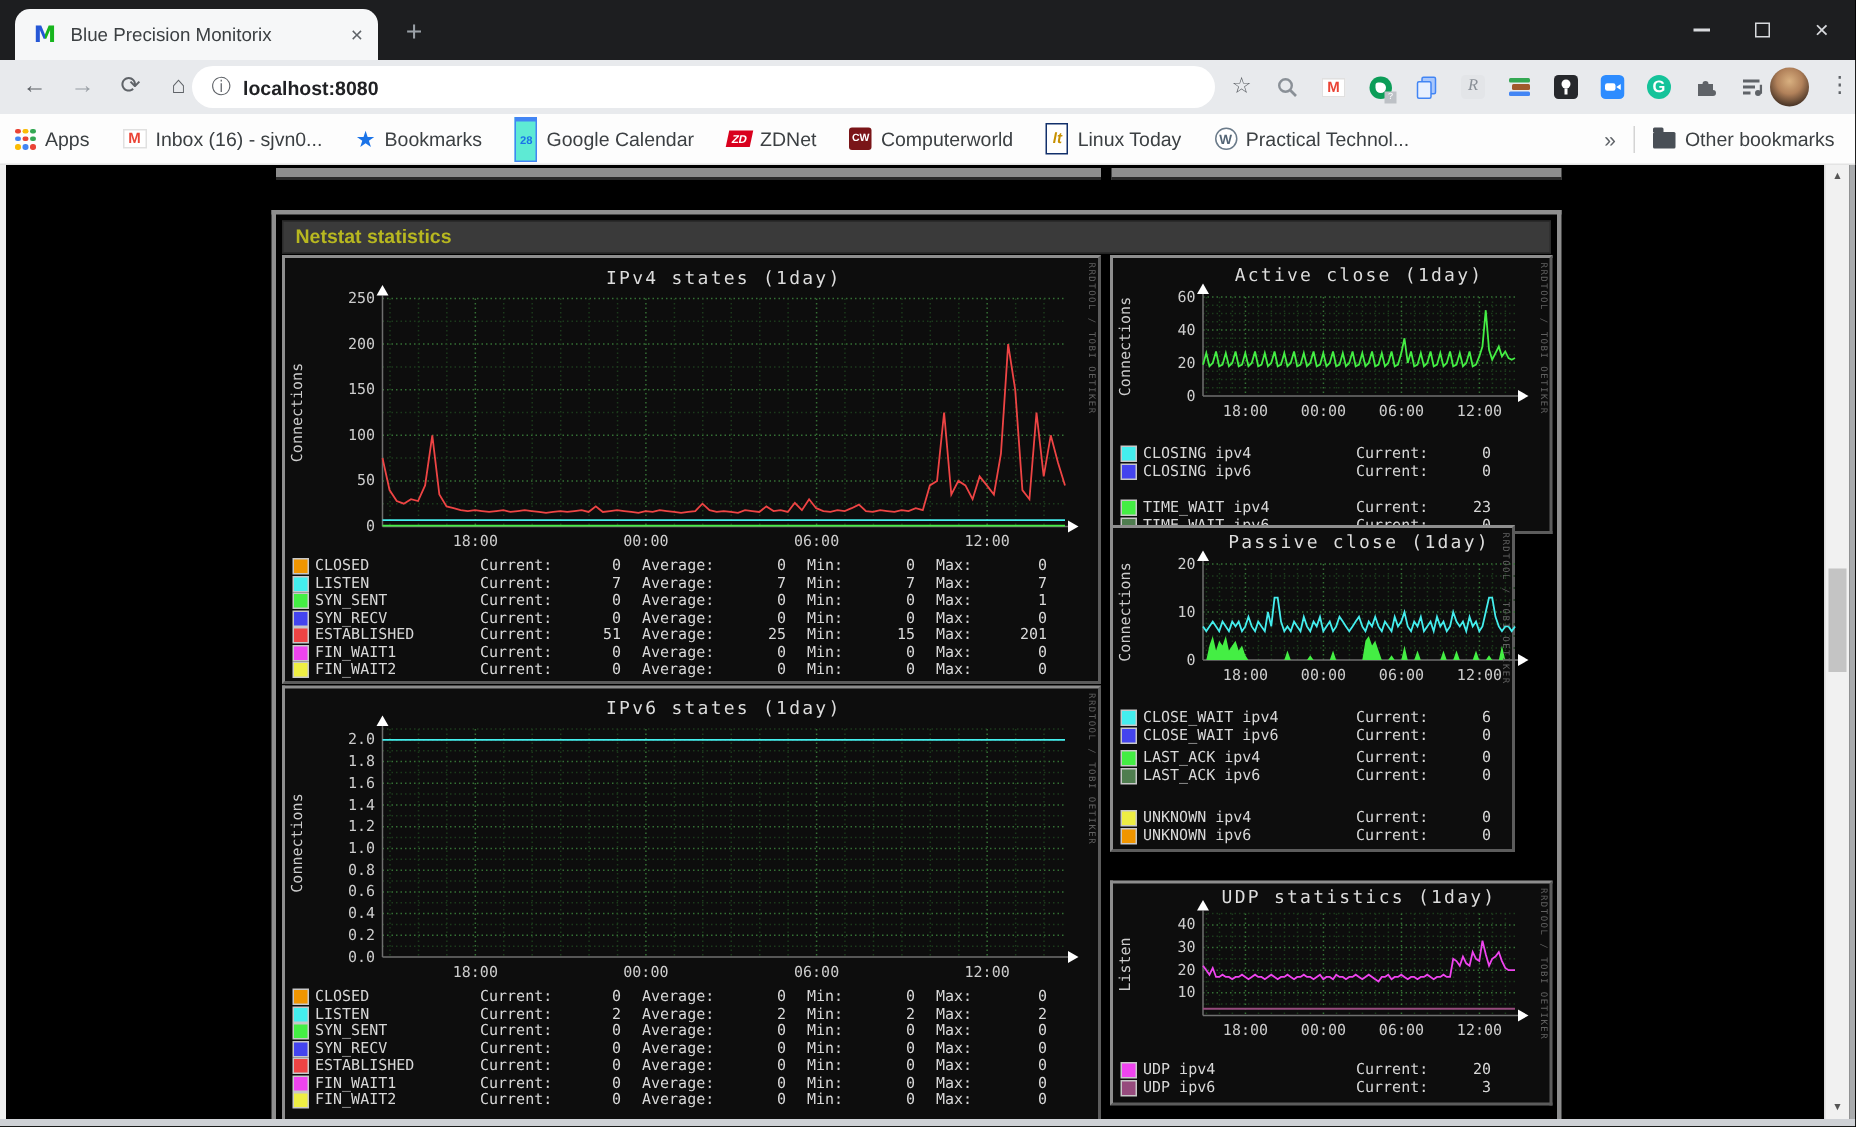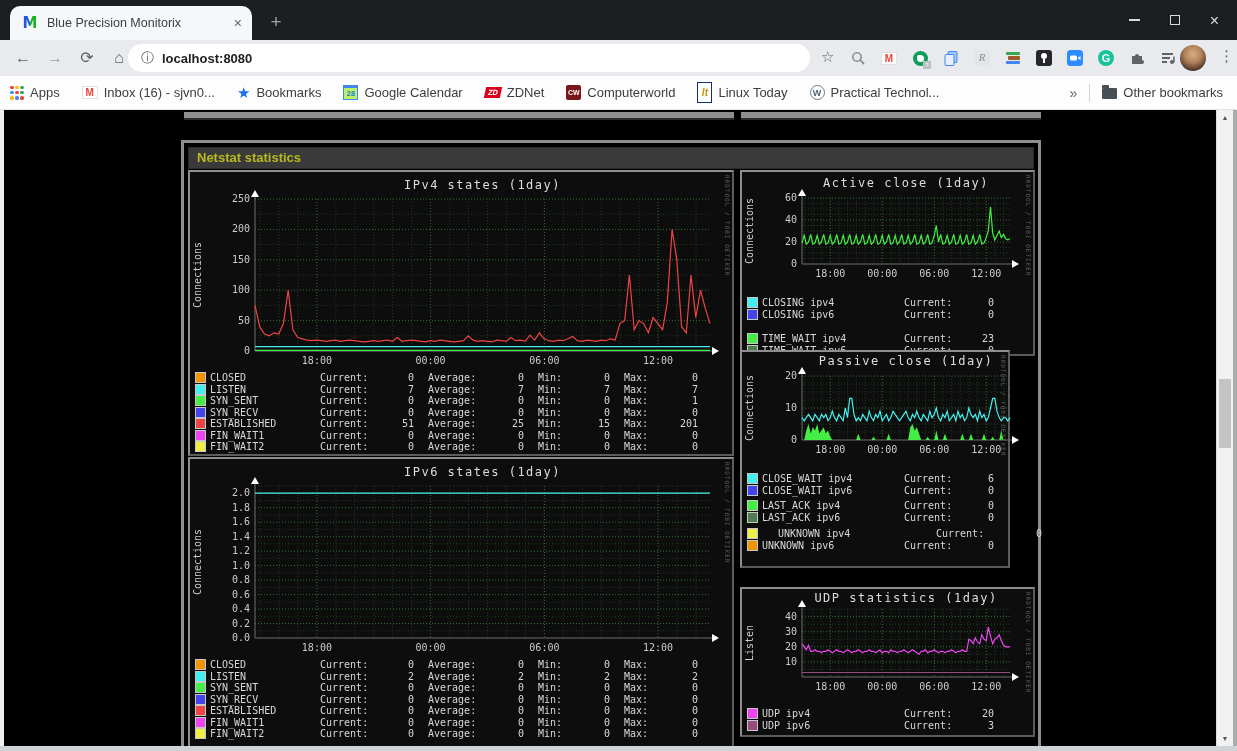--- a/index.html
+++ b/index.html
@@ -44,21 +44,21 @@
             background:radial-gradient(circle at 50% 35%, #d8b080 0%, #b1815a 40%, #503a2a 75%, #2c2018 100%); }
   .kebab { position:absolute; left:1219px; top:7px; font-size:15px; color:#5f6368; cursor:pointer; }
 
   
   .bmbar { position:absolute; top:76px; left:0; width:1237px; height:34px; background:#fdfdfd; display:flex; align-items:center; padding:0 14px 0 10px; gap:22px; border-bottom:1px solid #e4e4e4; }
   .bm { display:flex; align-items:center; gap:6px; cursor:pointer; white-space:nowrap; }
   .bm-label { font-size:13px; color:#3c4043; }
   .grid9 { width:14px; height:14px; display:grid; grid-template-columns:repeat(3,1fr); gap:1.5px; }
   .grid9 i { border-radius:50%; }
   .bm-star { color:#1a73e8; font-size:15px; }
-  .ic-cal { width:15px; height:15px; background:#bef264; border:1px solid #4285f4; border-top:3px solid #4285f4; color:#1a73e8; font-size:7.5px; font-weight:bold; display:flex; align-items:center; justify-content:center; }
+  .ic-cal { width:15px; height:30px; background:#5eead4; border:1px solid #4285f4; border-top:3px solid #4285f4; color:#1a73e8; font-size:7.5px; font-weight:bold; display:flex; align-items:center; justify-content:center; }
   .ic-zd { width:16px; height:11px; background:#d9001d; transform:skewX(-12deg); color:#fff; font-size:7.5px; font-weight:bold; display:flex; align-items:center; justify-content:center; }
   .ic-cw { width:15px; height:15px; background:#7a1518; color:#fff; font-size:7px; font-weight:bold; display:flex; align-items:center; justify-content:center; border-radius:2px; }
   .ic-lt { width:15px; height:21px; background:#fff; border:1px solid #12306b; color:#c79000; font-style:italic; font-weight:bold; font-size:10px; display:flex; align-items:center; justify-content:center; }
   .ic-wp { width:15px; height:15px; border-radius:50%; border:1.5px solid #6b7b8a; color:#546575; font-size:9px; font-weight:bold; display:flex; align-items:center; justify-content:center; background:#fff; }
   .bm-right { margin-left:auto; display:flex; align-items:center; gap:12px; }
   .bm-chevron { color:#5f6368; font-size:14px; cursor:pointer; }
   .bm-sep { width:1px; height:18px; background:#d4d4d4; }
   .ic-folder { width:15px; height:11px; background:#494f56; border-radius:1px; position:relative; margin-top:2px; }
   .ic-folder::before { content:""; position:absolute; top:-3px; left:0; width:7px; height:3px; background:#494f56; border-radius:1px 1px 0 0; }
 
@@ -718,21 +718,21 @@
             <span class="ll w-cur">LAST_ACK ipv4</span>
             <span class="lk" style="width: 64px;">Current:</span>
             <span class="lv" style="width: 26px;">0</span>
           </div>
           <div class="lrow">
             <span class="sw" style="background: rgb(79, 125, 79);"></span>
             <span class="ll w-cur">LAST_ACK ipv6</span>
             <span class="lk" style="width: 64px;">Current:</span>
             <span class="lv" style="width: 26px;">0</span>
           </div>
-          <div class="lrow" style="margin-top: 4px; gap: 16px;">
+          <div class="lrow" style="margin-top: 16px;">
             <span class="sw" style="background: rgb(238, 238, 68);"></span>
             <span class="ll w-cur">UNKNOWN ipv4</span>
             <span class="lk" style="width: 64px;">Current:</span>
             <span class="lv" style="width: 26px;">0</span>
           </div>
           <div class="lrow">
             <span class="sw" style="background: rgb(240, 149, 0);"></span>
             <span class="ll w-cur">UNKNOWN ipv6</span>
             <span class="lk" style="width: 64px;">Current:</span>
             <span class="lv" style="width: 26px;">0</span>

